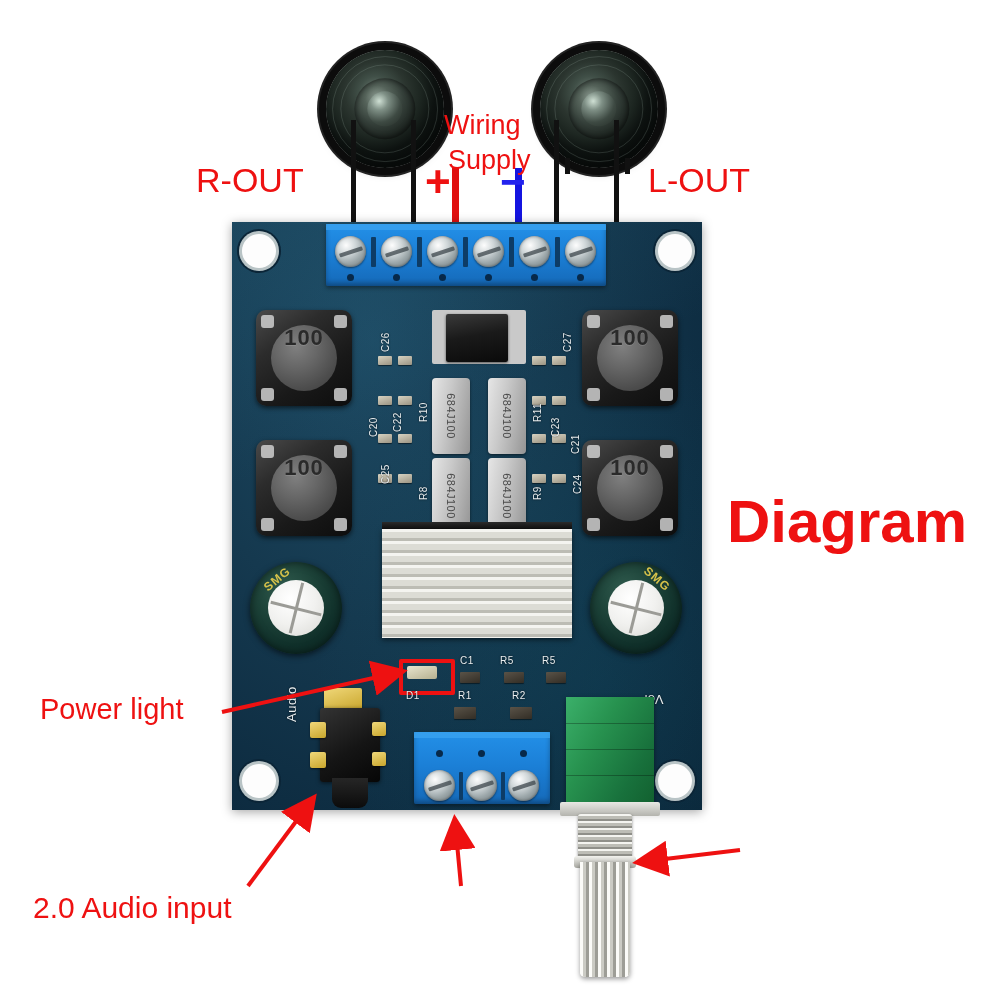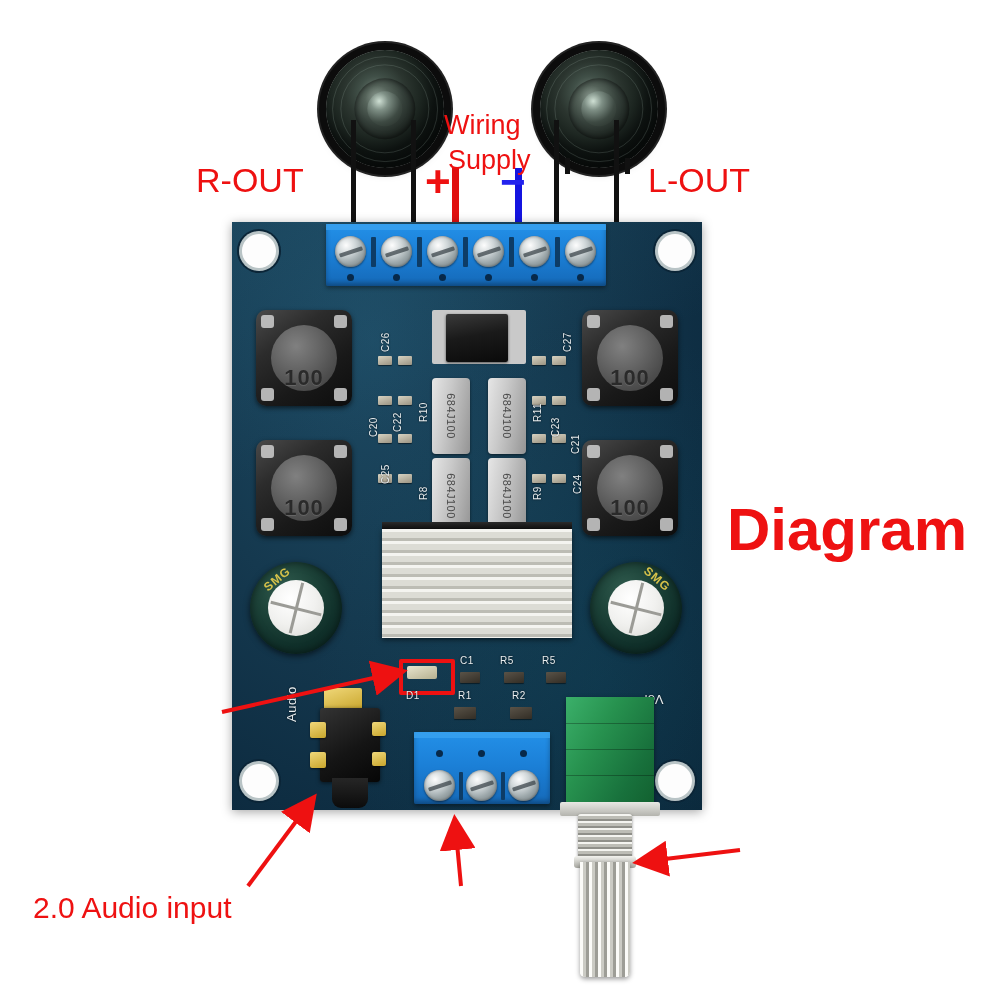--- a/index.html
+++ b/index.html
@@ -66,21 +66,21 @@
   .tb-slot{position:absolute;background:#0d3c66;border-radius:1px;}
   .tb-pin{position:absolute;width:7px;height:7px;border-radius:50%;background:#07294a;}
 
   
   .ind{position:absolute;width:96px;height:96px;border-radius:10px;
     background:linear-gradient(145deg,#4a4a4a 0%,#2c2c2c 30%,#191919 65%,#0d0d0d 100%);
     box-shadow:0 2px 5px rgba(0,0,0,.6);}
   .ind-core{position:absolute;left:50%;top:50%;transform:translate(-50%,-50%);
     width:66px;height:66px;border-radius:50%;
     background:radial-gradient(circle at 38% 32%, #808080 0%, #656565 38%, #4d4d4d 70%, #3a3a3a 100%);
-    display:flex;align-items:flex-end;justify-content:center;}
+    display:flex;align-items:flex-start;justify-content:center;}
   .ind-txt{color:#2a2a2a;font-size:22px;font-weight:700;letter-spacing:1px;
     font-family:"Liberation Sans",sans-serif;text-shadow:0 1px 0 rgba(255,255,255,.12);}
   .ind-pad{position:absolute;width:13px;height:13px;background:#cfcfcf;border-radius:3px;opacity:.85;}
 
   
   .fcap{position:absolute;width:38px;height:76px;border-radius:4px;
     background:linear-gradient(100deg,#e6e6e6 0%,#c9c9c9 40%,#ababab 75%,#949494 100%);
     box-shadow:0 1px 3px rgba(0,0,0,.55);}
   .fcap span{position:absolute;left:50%;top:50%;
     transform:translate(-50%,-50%) rotate(90deg);white-space:nowrap;
@@ -155,21 +155,21 @@
     pointer-events:none;}
 
   
   #lbl-rout{left:196px;top:163px;font-size:34px;}
   #lbl-lout{left:648px;top:163px;font-size:34px;}
   #lbl-power{left:444px;top:112px;font-size:27px;}
   #lbl-supply{left:448px;top:147px;font-size:27px;}
   #lbl-plus{left:425px;top:160px;font-size:44px;font-weight:700;}
   #lbl-minus{left:500px;top:160px;font-size:44px;}
   #lbl-wiring{left:727px;top:382px;font-size:60px;font-weight:700;}
-  #lbl-diagram{left:727px;top:492px;font-size:60px;font-weight:700;margin-top:8px;}
+  #lbl-diagram{left:727px;top:492px;font-size:60px;font-weight:700;}
   #lbl-powerlight{left:40px;top:695px;font-size:29px;}
   #lbl-audio35{left:33px;top:893px;font-size:30px;}
   #lbl-audio3p{left:327px;top:893px;font-size:30px;}
   #lbl-switch{left:641px;top:893px;font-size:30px;}
 </style>
 </head>
 <body>
 
 <div class="stage">
 
@@ -389,15 +389,16 @@
 
     <line x1="222" y1="712" x2="400" y2="672" stroke="#ee1111" stroke-width="4" marker-end="url(#ah)"></line>
 
     <line x1="248" y1="886" x2="312" y2="800" stroke="#ee1111" stroke-width="4" marker-end="url(#ah)"></line>
 
     <line x1="461" y1="886" x2="455" y2="822" stroke="#ee1111" stroke-width="4" marker-end="url(#ah)"></line>
 
     <line x1="740" y1="850" x2="640" y2="862" stroke="#ee1111" stroke-width="4" marker-end="url(#ah)"></line>
   </svg>
 
+  <div class="red-label abs" id="lbl-powerlight">Power light</div>
   <div class="red-label abs" id="lbl-audio35">2.0 Audio input</div>
 
 </div>
 
 </body></html>

